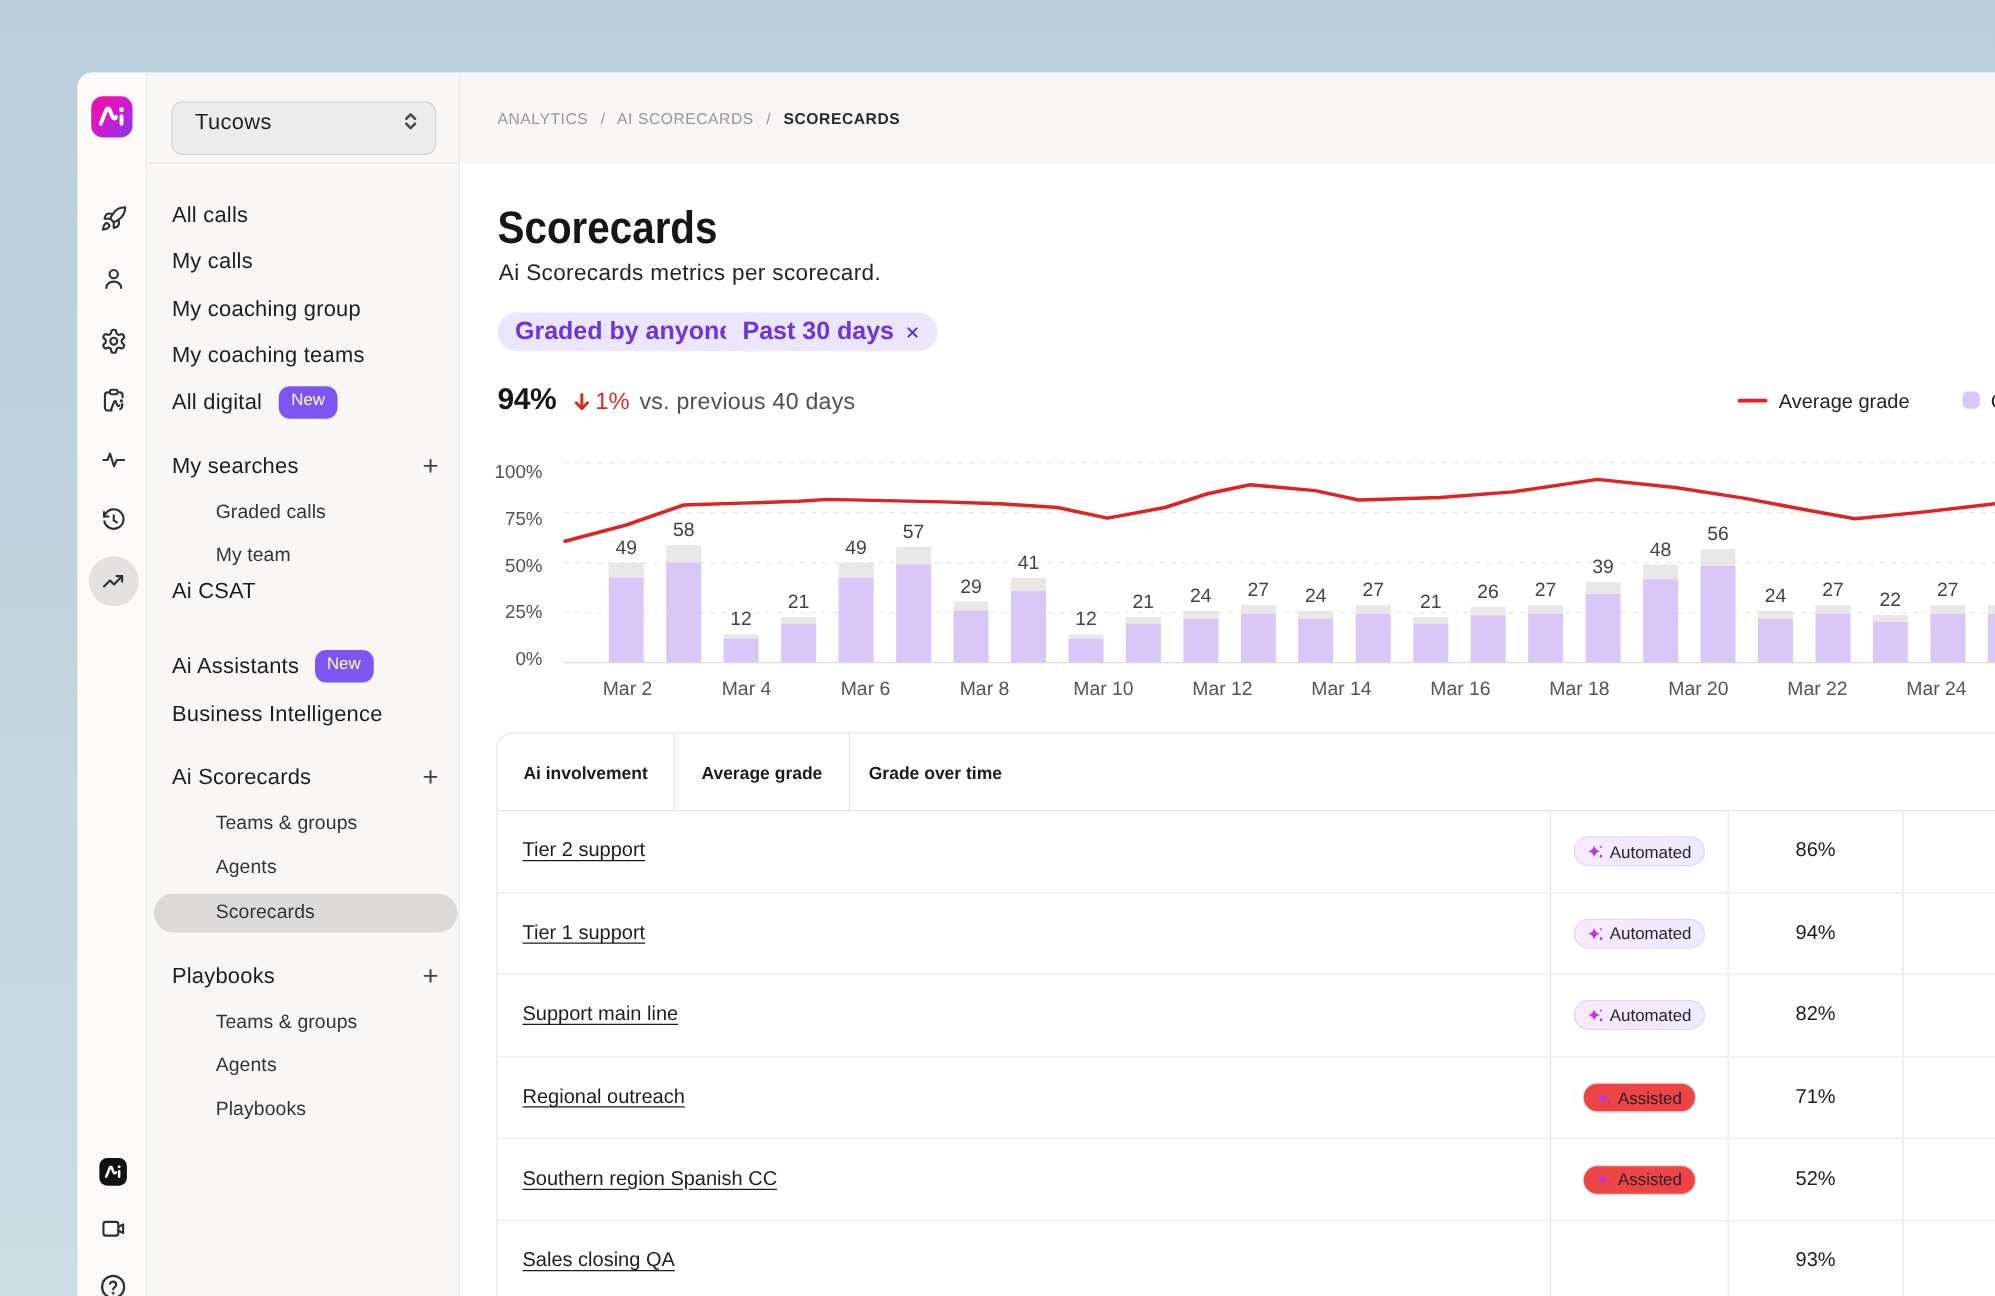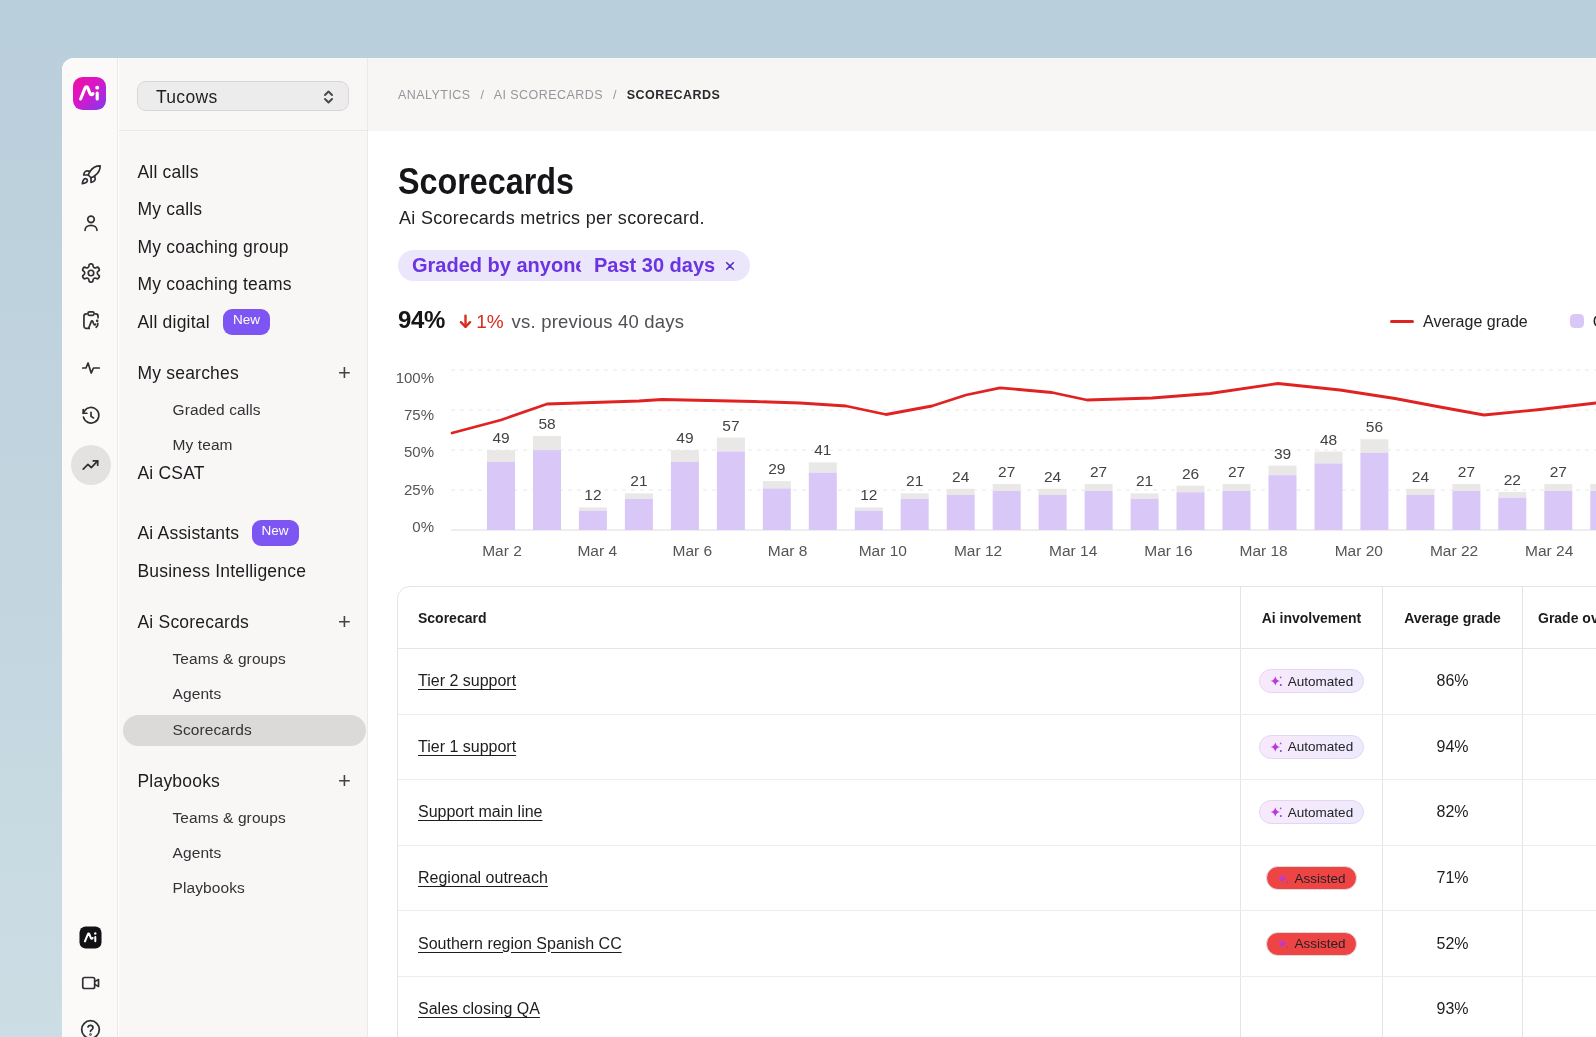--- a/index.html
+++ b/index.html
@@ -6,21 +6,21 @@
 body { font-family:"Liberation Sans", sans-serif; background:linear-gradient(180deg,#b9cfdb 0%,#c3d5df 55%,#ccdde4 100%); }
 .app { position:absolute; left:62px; top:58px; right:0; bottom:0;
   background:#fff; border-top-left-radius:12px; overflow:hidden; }
 .rail { position:absolute; left:0; top:0; width:55.5px; bottom:0; background:#fbfaf9; border-right:1px solid #ebe9e7; }
 .logo { position:absolute; left:10.5px; top:19px; width:33px; height:33px; border-radius:9.5px;
   background:linear-gradient(135deg,#f00fa0 0%,#d916c8 45%,#7f3bf0 100%); }
 .ric { position:absolute; }
 .trcir { position:absolute; width:40px; height:40px; border-radius:50%; background:#e4e2e1; }
 .nav { position:absolute; left:56.5px; top:0; width:249.5px; bottom:0; background:#f8f7f6; border-right:1px solid #eceae8; }
 .navhead { position:absolute; left:56.5px; top:0; width:249.5px; height:73px; border-bottom:1px solid #eae8e6; }
-.sel { position:absolute; left:75px; top:23px; width:212px; height:30px; background:#edecec; border:1px solid #d9d7d5; border-radius:9px; }
+.sel { position:absolute; left:75px; top:23px; width:212px; height:43px; background:#edecec; border:1px solid #d9d7d5; border-radius:9px; }
 .sel .t { position:absolute; left:18px; top:5px; font-size:17.5px; letter-spacing:0.3px; color:#1f1f22; }
 .sel svg { position:absolute; right:14px; top:7px; }
 .ni { position:absolute; transform:translateY(-50%); white-space:nowrap; }
 .ni.m { font-size:17.5px; letter-spacing:0.2px; color:#1c1c1f; }
 .ni.s { font-size:15.5px; letter-spacing:0.1px; color:#333336; }
 .newb { position:absolute; transform:translateY(-50%); background:#7c55f3; color:#fff; font-size:13.5px;
   padding:3px 10px 8px; border-radius:9px; }
 .plus { position:absolute; transform:translateY(-50%); font-size:22px; font-weight:300; color:#434346; }
 .selpill { position:absolute; width:243px; height:31px; border-radius:16px; background:#dcdad9; }
 .crumbbar { position:absolute; left:306px; top:0; right:0; height:73px; background:#f7f6f5; }
@@ -265,21 +265,20 @@
       <text x="1073.2" y="556" text-anchor="middle" font-size="15.5" fill="#555558">Mar 14</text>
       <text x="1168.4" y="556" text-anchor="middle" font-size="15.5" fill="#555558">Mar 16</text>
       <text x="1263.6" y="556" text-anchor="middle" font-size="15.5" fill="#555558">Mar 18</text>
       <text x="1358.8" y="556" text-anchor="middle" font-size="15.5" fill="#555558">Mar 20</text>
       <text x="1454.0" y="556" text-anchor="middle" font-size="15.5" fill="#555558">Mar 22</text>
       <text x="1549.2" y="556" text-anchor="middle" font-size="15.5" fill="#555558">Mar 24</text>
       <polyline points="452,433 501,420 547,404 593,402.5 639,401 662,399.5 708,400.5 754,401.5 800,403 846,406 886,414.5 932,406 966,395 1000,387.8 1052,392.5 1087,400 1152,398 1210,393.5 1278,383.5 1340,390 1395,398.5 1440,407 1484,415 1540,409.5 1596,403" fill="none" stroke="#e02222" stroke-width="2.8" stroke-linejoin="round" stroke-linecap="round"></polyline>
     </svg>
   <div class="tbl">
     <div class="thead">
-        <div class="c1">Scorecard</div>
         <div class="c2">Ai involvement</div>
         <div class="c3">Average grade</div>
         <div class="c4">Grade over time</div>
       </div>
     <div class="trow">
         <div class="c1">
           <span class="lnk">Tier 2 support</span>
         </div>
         <div class="c2">
           <span class="tchip auto"><svg width="12" height="12" viewBox="-0.5 -0.5 12.5 12">

